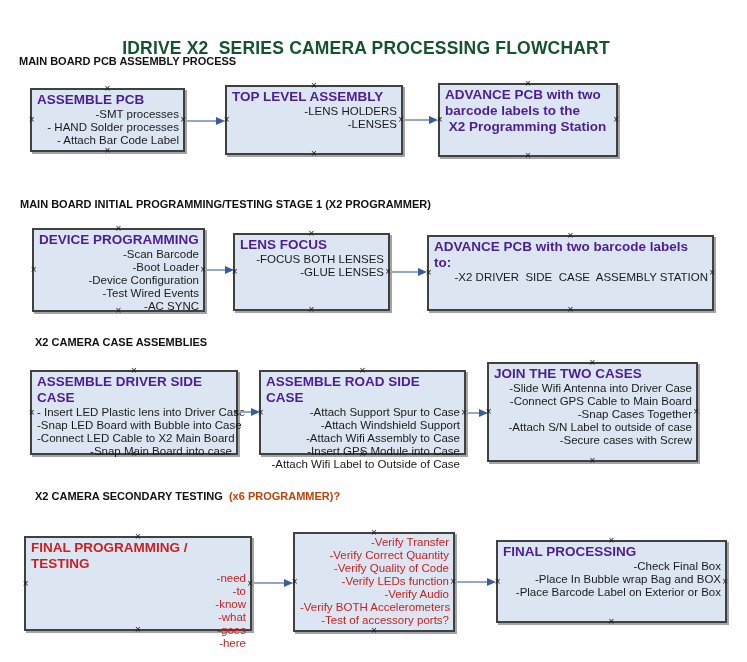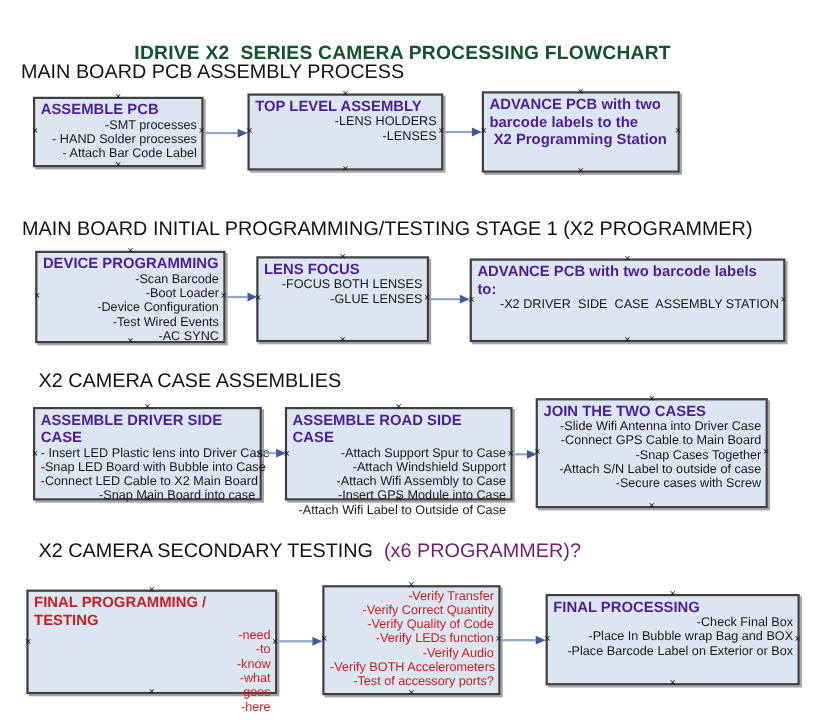--- a/index.html
+++ b/index.html
@@ -5,23 +5,23 @@
   html,body{margin:0;padding:0;background:#ffffff;}
   #canvas{
     position:relative;width:747px;height:662px;background:#ffffff;
     font-family:"Liberation Sans", sans-serif;color:#111;overflow:hidden;
   }
   .page-title{
     position:absolute;top:16px;left:0;width:732px;text-align:center;
     font-size:17.5px;font-weight:bold;letter-spacing:.2px;white-space:pre;color:#14532d;margin-top:22px;
   }
   .section-header{
-    position:absolute;font-size:18px;font-weight:normal;white-space:pre;color:#111;
-  }
-  .section-header .red-suffix{color:#701a75;}
+    position:absolute;font-size:11px;font-weight:bold;white-space:pre;color:#111;
+  }
+  .section-header .red-suffix{color:#c2410c;}
   .sh1{left:19px;top:55px;}
   .sh2{left:20px;top:198px;}
   .sh3{left:35px;top:336px;}
   .sh4{left:35px;top:490px;}
   .box{
     position:absolute;background:#dce6f2;border:2px solid #404040;
     box-shadow:2px 2px 0 rgba(90,90,90,.55);
     padding:2px 4px 0 5px;box-sizing:border-box;overflow:visible;
   }
   .box-title{

